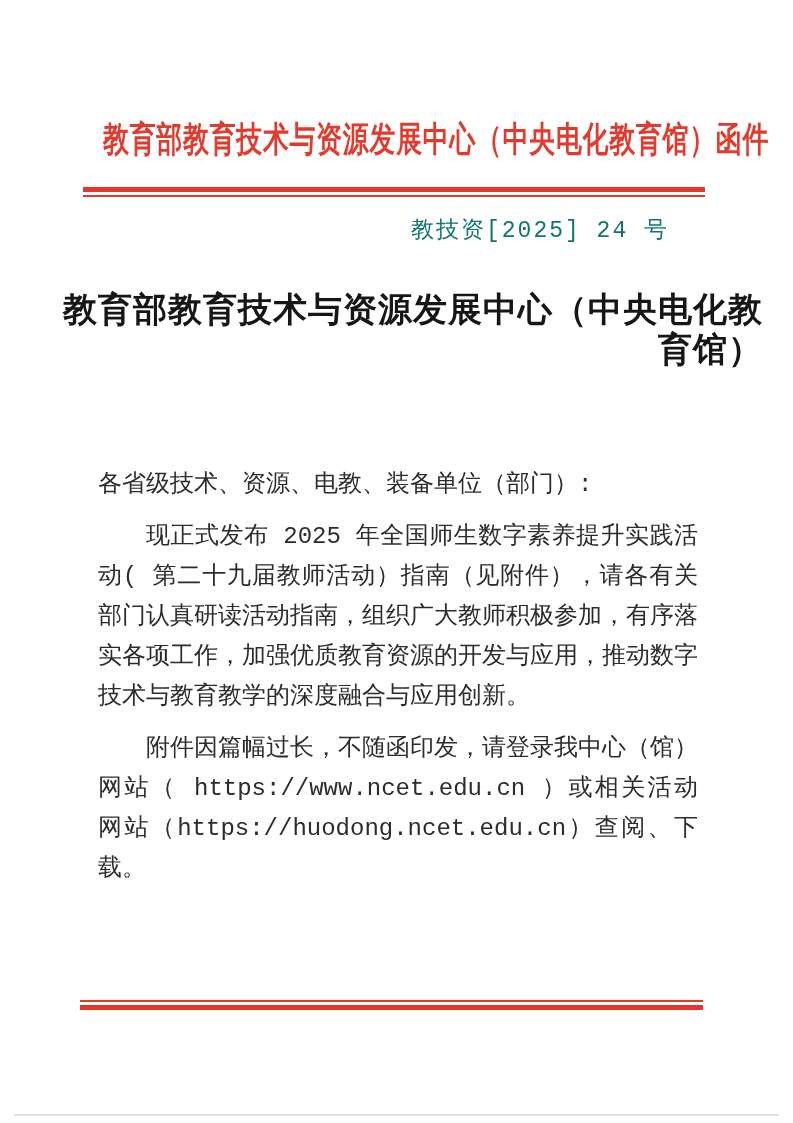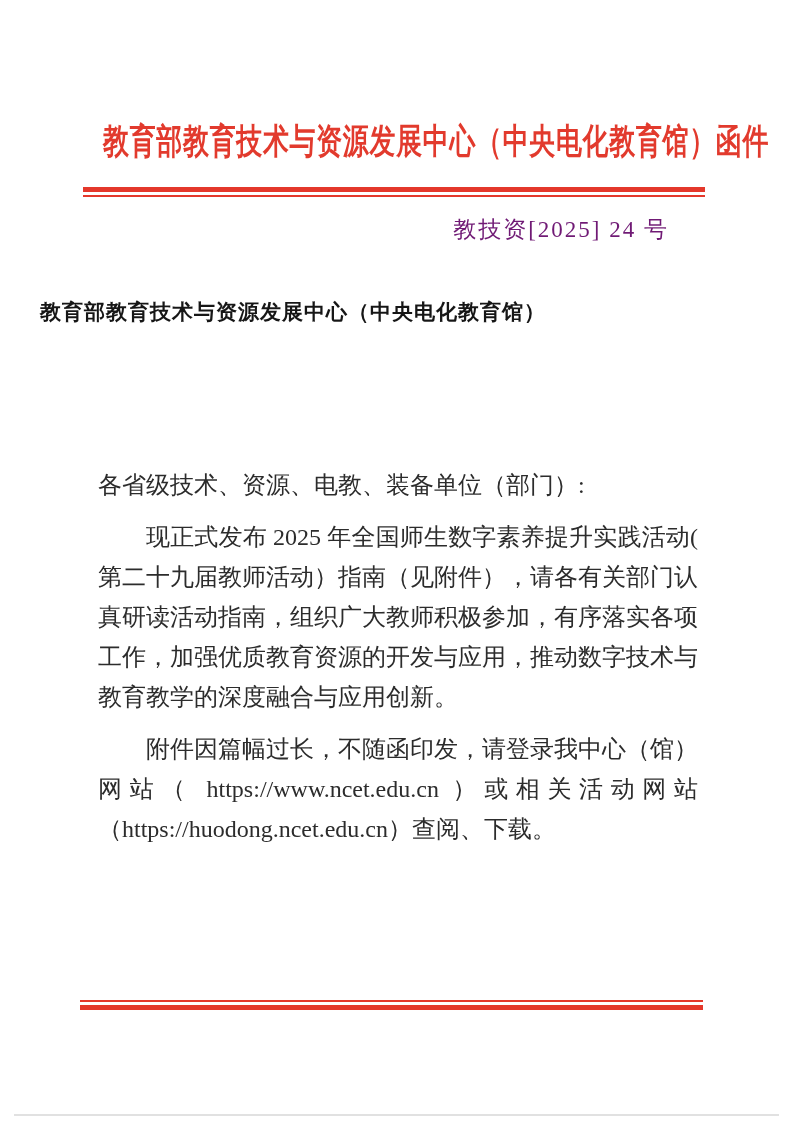--- a/index.html
+++ b/index.html
@@ -6,21 +6,21 @@
     margin: 0;
     padding: 0;
     background: #ffffff;
   }
   .page {
     position: relative;
     width: 793px;
     height: 1123px;
     background: #ffffff;
     overflow: hidden;
-    font-family: Liberation Serif, serif;
+    font-family: Liberation Mono, monospace;
   }
 
   
   .masthead {
     position: absolute;
     top: 120px;
     left: 0;
     right: 0;
     text-align: center;
     color: #e23a2d;
@@ -53,35 +53,35 @@
   .rule-bottom .bar-thin  { height: 2px; background: #e4382b; }
   .rule-bottom .bar-gap   { height: 3px; background: transparent; }
   .rule-bottom .bar-thick { height: 5px; background: #e4382b; }
 
   
   .doc-number {
     position: absolute;
     top: 214px;
     right: 124px;
     font-size: 23px;
-    color: #701a75;
+    color: #0f766e;
     letter-spacing: 2px;
     white-space: nowrap;
   }
 
   
   .title-block {
     position: absolute;
     top: 292px;
     left: 40px;
     right: 30px;
-    text-align: left;
+    text-align: right;
     color: #161616;
     font-weight: 700;
-    font-size: 21px;
+    font-size: 34px;
     line-height: 40px;
     letter-spacing: 1px;
   }
 
   
   .body-block {
     position: absolute;
     top: 453px;
     left: 86px;
     width: 624px;

